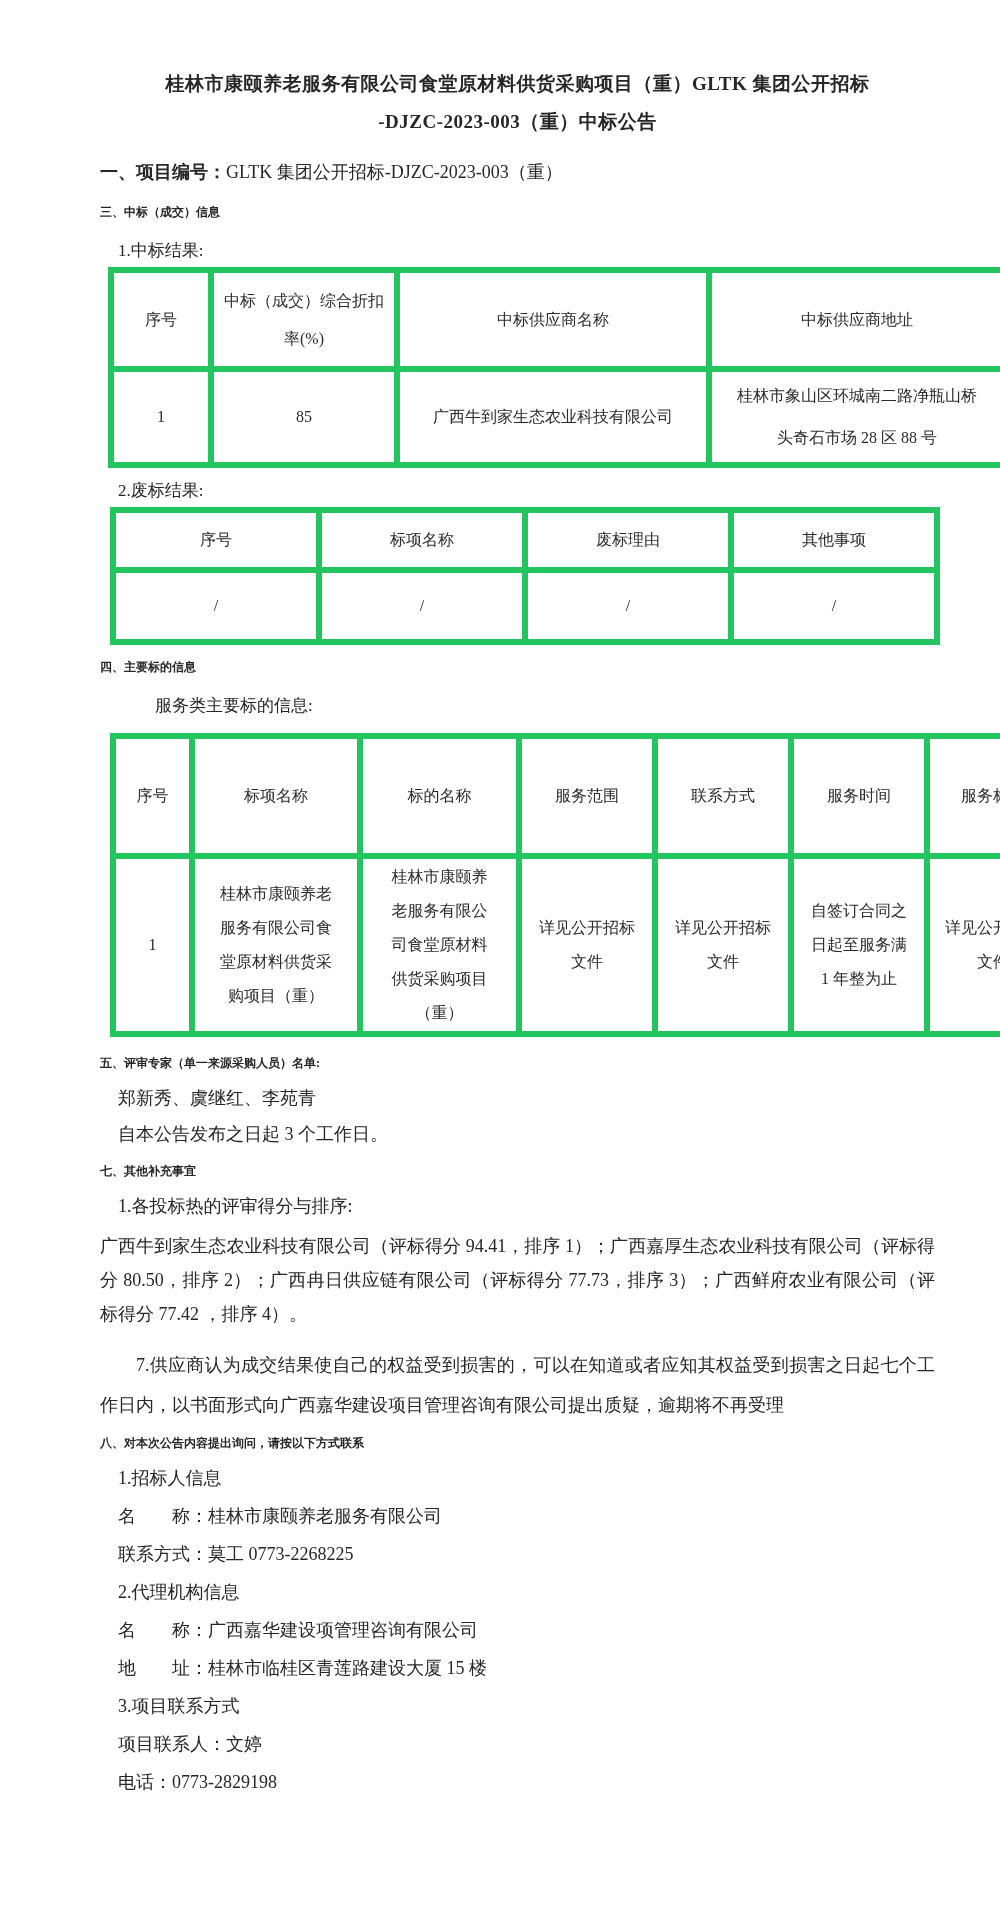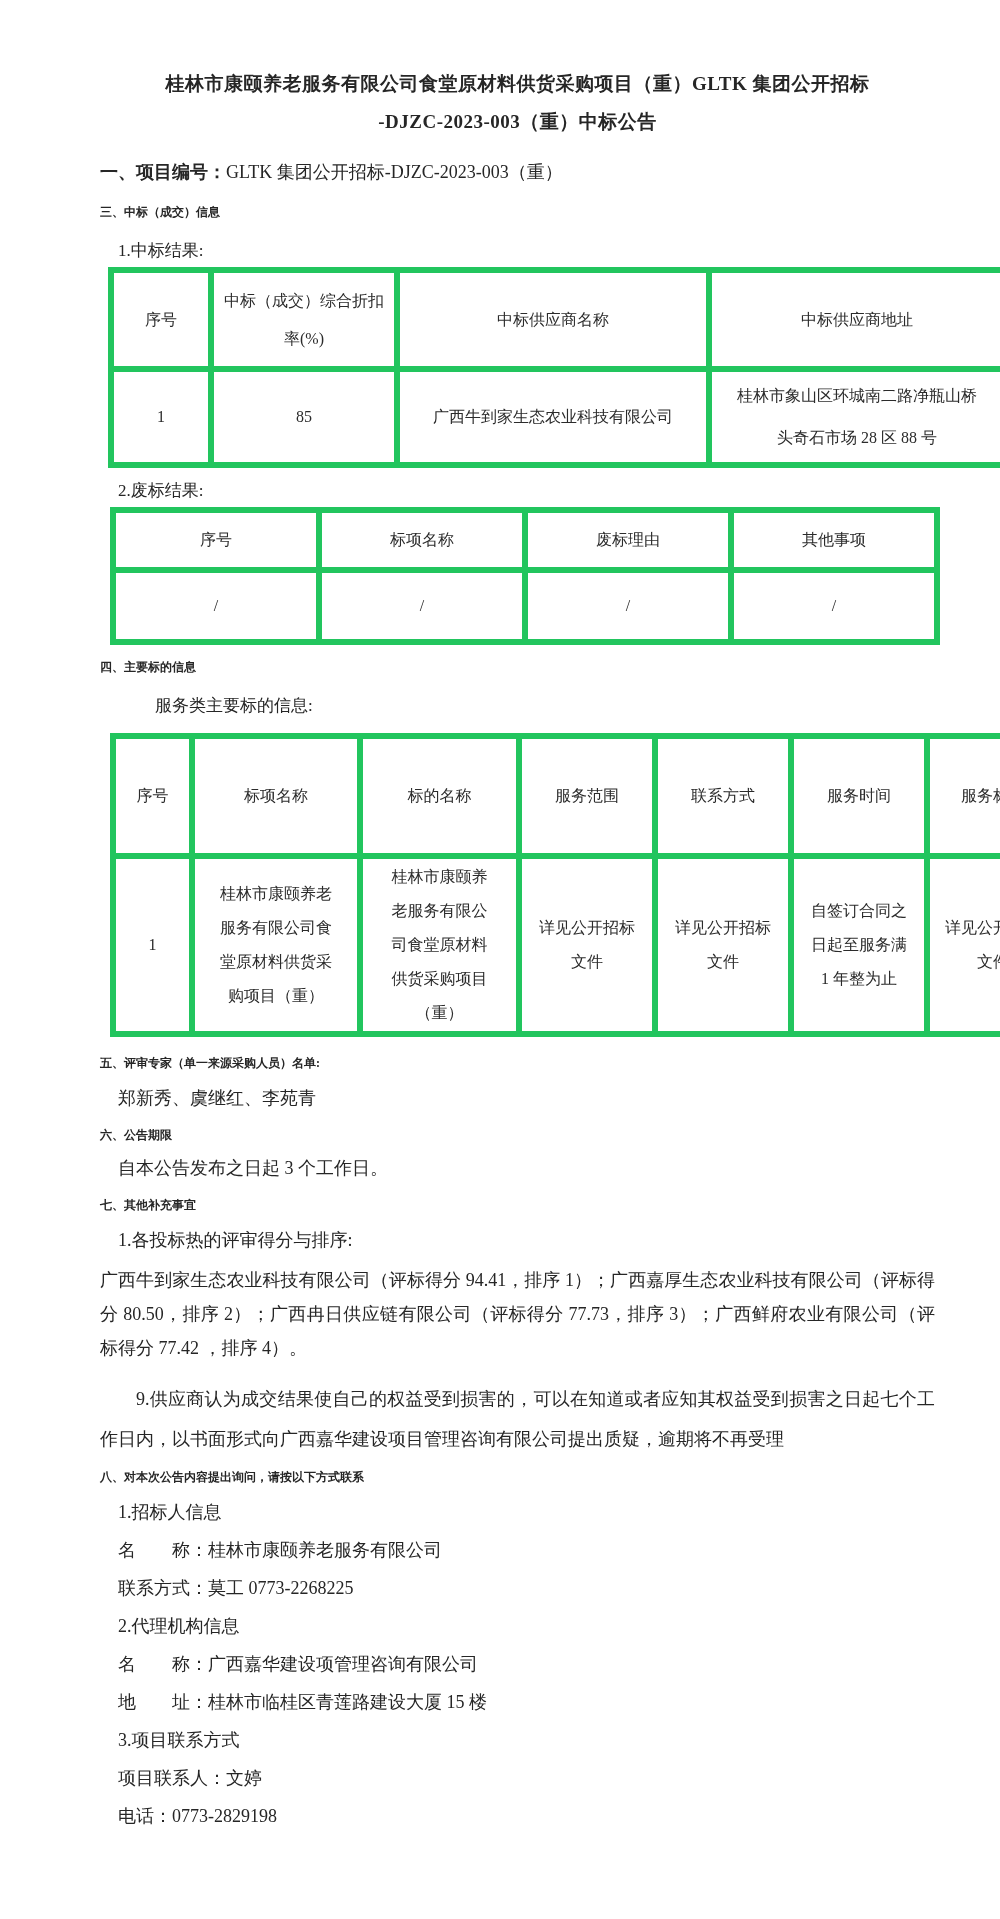--- a/index.html
+++ b/index.html
@@ -146,27 +146,26 @@
       <td class="c5">详见公开招标文件</td>
       <td class="c6">自签订合同之日起至服务满 1 年整为止</td>
       <td class="c7">详见公开招标文件</td>
     </tr>
   </tbody>
     </table>
 
   <div class="sec-heading" style="margin-bottom:12px;">五、评审专家（单一来源采购人员）名单:</div>
   <div class="plain-line" style="margin-bottom:14px;">郑新秀、虞继红、李苑青</div>
 
-  <div class="sec-heading" style="margin-bottom:10px;">六、公告期限</div>
   <div class="plain-line" style="margin-bottom:14px;">自本公告发布之日起 3 个工作日。</div>
 
   <div class="sec-heading" style="margin-bottom:12px;">七、其他补充事宜</div>
   <div class="plain-line" style="margin-bottom:12px;">1.各投标热的评审得分与排序:</div>
   <div class="para scores">广西牛到家生态农业科技有限公司（评标得分 94.41，排序 1）；广西嘉厚生态农业科技有限公司（评标得分 80.50，排序 2）；广西冉日供应链有限公司（评标得分 77.73，排序 3）；广西鲜府农业有限公司（评标得分 77.42 ，排序 4）。</div>
-  <div class="para complaint">9.供应商认为成交结果使自己的权益受到损害的，可以在知道或者应知其权益受到损害之日起七个工作日内，以书面形式向广西嘉华建设项目管理咨询有限公司提出质疑，逾期将不再受理</div>
+  <div class="para complaint">7.供应商认为成交结果使自己的权益受到损害的，可以在知道或者应知其权益受到损害之日起七个工作日内，以书面形式向广西嘉华建设项目管理咨询有限公司提出质疑，逾期将不再受理</div>
 
   <div class="sec-heading" style="margin-bottom:12px;">八、对本次公告内容提出询问，请按以下方式联系</div>
 
   <div class="contact-line">1.招标人信息</div>
   <div class="contact-line">名　　称：桂林市康颐养老服务有限公司</div>
   <div class="contact-line">联系方式：莫工 0773-2268225</div>
   <div class="contact-line">2.代理机构信息</div>
   <div class="contact-line">名　　称：广西嘉华建设项管理咨询有限公司</div>
   <div class="contact-line">地　　址：桂林市临桂区青莲路建设大厦 15 楼</div>
   <div class="contact-line">3.项目联系方式</div>

